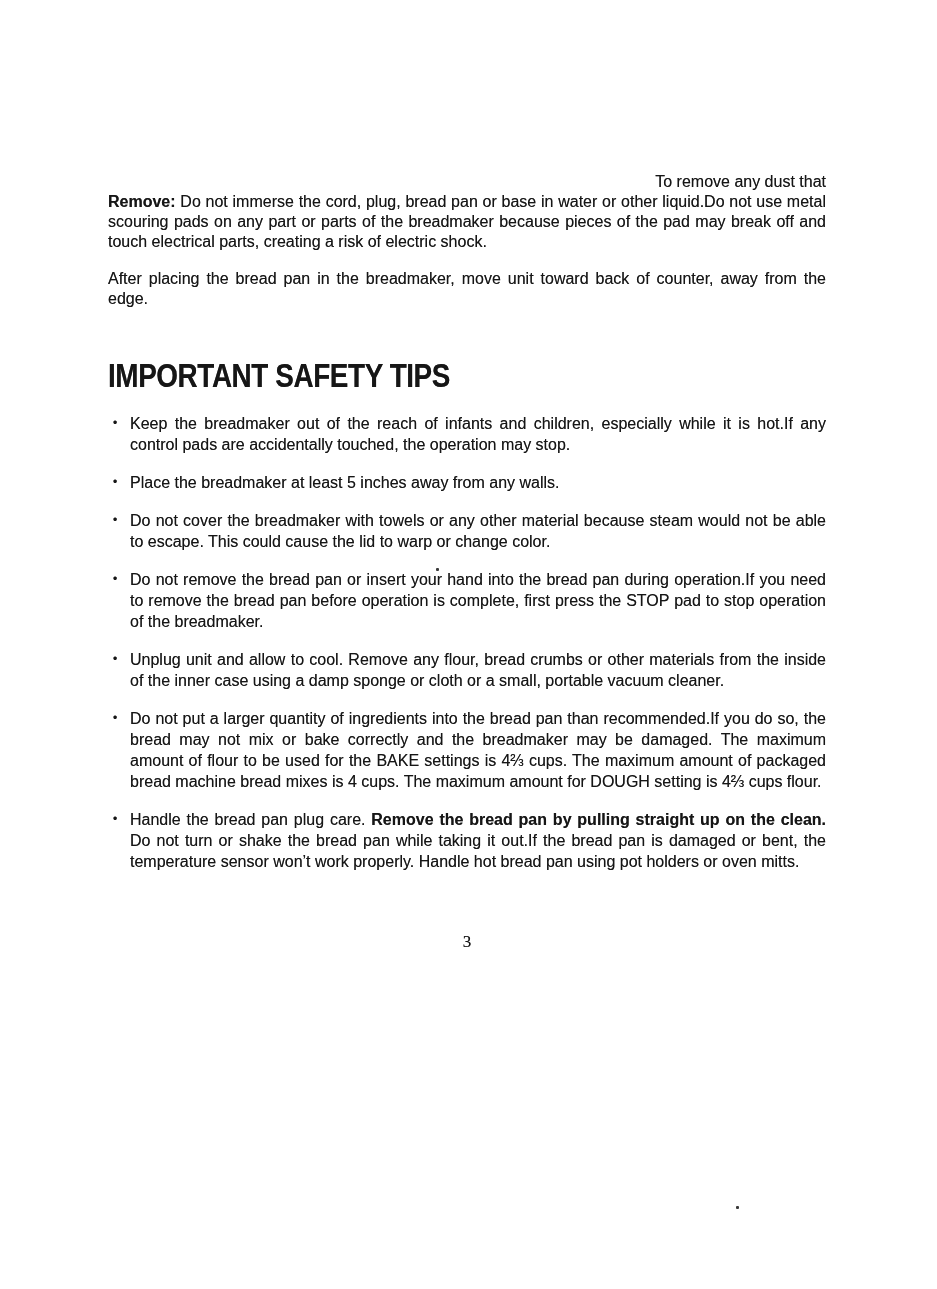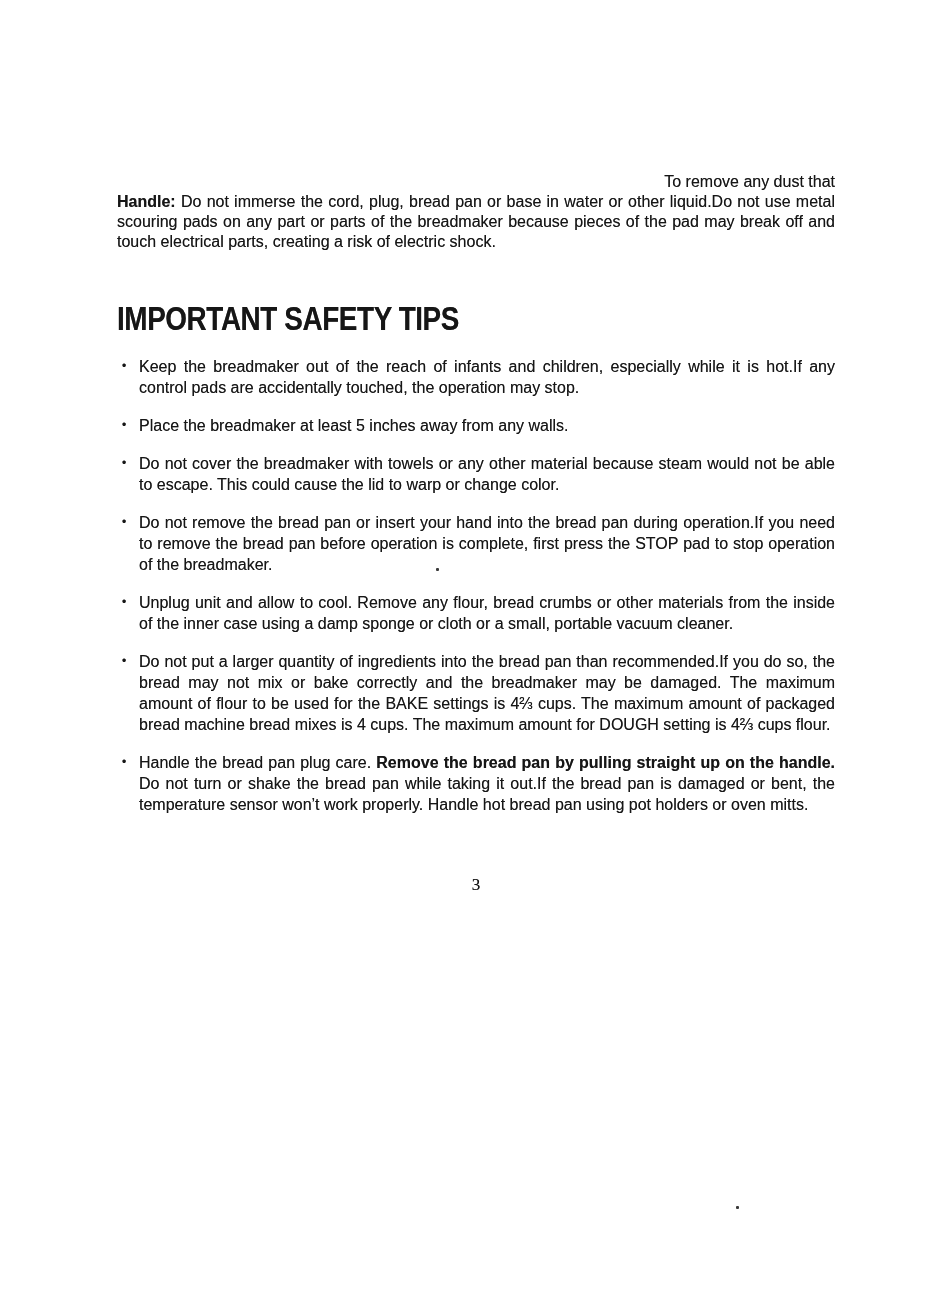--- a/index.html
+++ b/index.html
@@ -11,21 +11,21 @@
     position: relative;
     width: 937px;
     height: 1289px;
     background: #ffffff;
     overflow: hidden;
     font-family: "Liberation Sans", "DejaVu Sans", sans-serif;
     color: #161616;
   }
   .content {
     position: absolute;
-    left: 117px;
+    left: 108px;
     top: 172px;
     width: 718px;
   }
   .lead-line {
     margin: 0;
     font-size: 16px;
     line-height: 20px;
     text-align: right;
     text-shadow: 0 0 0.4px rgba(0,0,0,0.55);
   }
@@ -91,22 +91,23 @@
   .speck-bottom  { left: 736px; top: 1206px; }
 </style>
 </head>
 <body>
 
 <div class="page">
   <div class="content">
 
     <p class="lead-line">To remove any dust that</p>
 
-    <p class="body-para"><span class="bold-lead">Handle:</span><span> Do not immerse the cord, plug, bread pan or base in water or other liquid.Do not use metal scouring pads on any part or parts of the breadmaker because pieces of the pad may break off and touch electrical parts, creating a risk of electric shock.</span></p>
+    <p class="body-para"><span class="bold-lead">Remove:</span><span> Do not immerse the cord, plug, bread pan or base in water or other liquid.Do not use metal scouring pads on any part or parts of the breadmaker because pieces of the pad may break off and touch electrical parts, creating a risk of electric shock.</span></p>
 
+    <p class="body-para">After placing the bread pan in the breadmaker, move unit toward back of counter, away from the edge.</p>
 
     <h1 class="section-heading">IMPORTANT SAFETY TIPS</h1>
 
     <ul class="tips-list">
       <li>
         <span class="bullet">•</span>
         <span class="li-text"><span>Keep the breadmaker out of the reach of infants and children, especially while it is hot.If any control pads are accidentally touched, the operation may stop.</span></span>
       </li>
       <li>
         <span class="bullet">•</span>
@@ -123,21 +124,21 @@
       <li>
         <span class="bullet">•</span>
         <span class="li-text"><span>Unplug unit and allow to cool. Remove any flour, bread crumbs or other materials from the inside of the inner case using a damp sponge or cloth or a small, portable vacuum cleaner.</span></span>
       </li>
       <li>
         <span class="bullet">•</span>
         <span class="li-text"><span>Do not put a larger quantity of ingredients into the bread pan than recommended.If you do so, the bread may not mix or bake correctly and the breadmaker may be damaged. The maximum amount of flour to be used for the BAKE settings is 4⅔ cups. The maximum amount of packaged bread machine bread mixes is 4 cups. The maximum amount for DOUGH setting is 4⅔ cups flour.</span></span>
       </li>
       <li>
         <span class="bullet">•</span>
-        <span class="li-text"><span>Handle the bread pan plug care. </span><span class="seg-bold">Remove the bread pan by pulling straight up on the handle.</span><span> Do not turn or shake the bread pan while taking it out.If the bread pan is damaged or bent, the temperature sensor won’t work properly. Handle hot bread pan using pot holders or oven mitts.</span></span>
+        <span class="li-text"><span>Handle the bread pan plug care. </span><span class="seg-bold">Remove the bread pan by pulling straight up on the clean.</span><span> Do not turn or shake the bread pan while taking it out.If the bread pan is damaged or bent, the temperature sensor won’t work properly. Handle hot bread pan using pot holders or oven mitts.</span></span>
       </li>
     </ul>
 
     <div class="page-number">3</div>
   </div>
 
   <span class="speck speck-heading"></span>
   <span class="speck speck-bottom"></span>
 </div>
 

